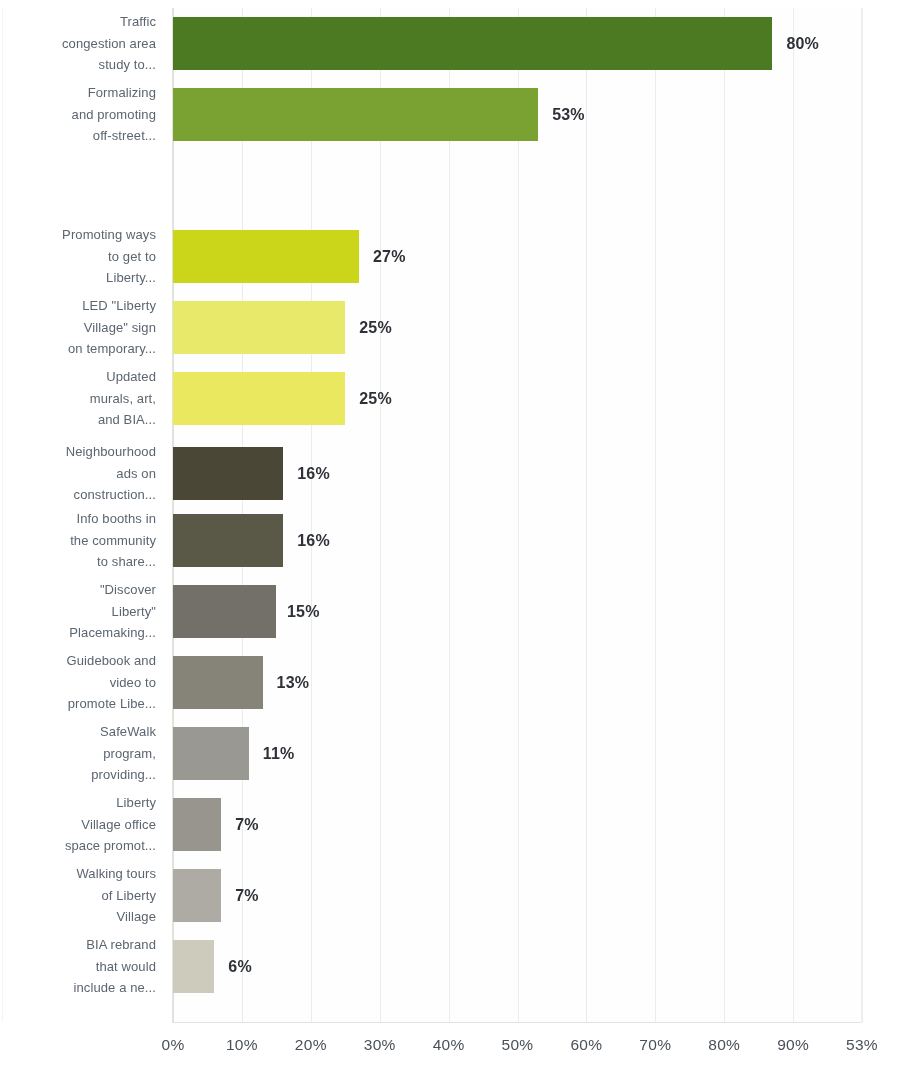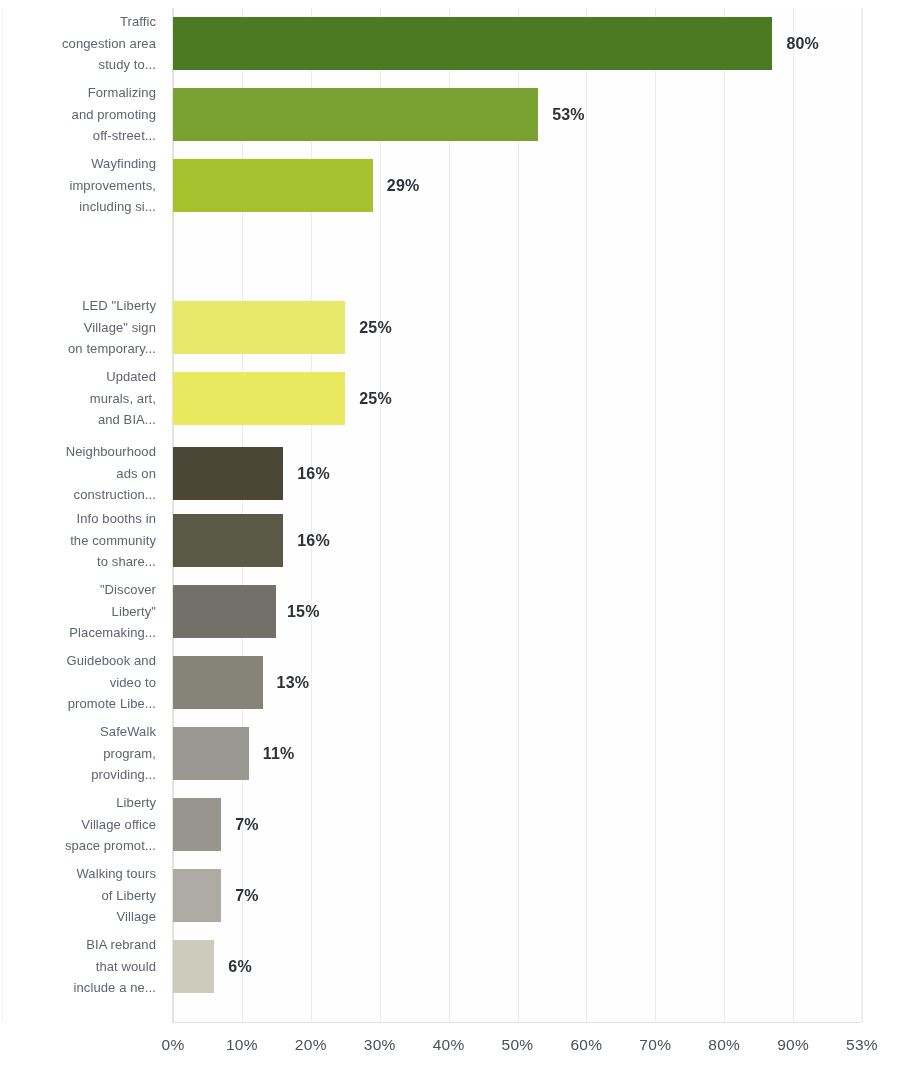--- a/index.html
+++ b/index.html
@@ -175,27 +175,27 @@
       </div>
       <div class="bar-row" style="top: 79px;">
         <div class="row-label">Formalizing
 and promoting
 off-street...</div>
         <div class="bar-track">
           <div class="bar" style="width: 365.17px; background: rgb(122, 162, 50);"></div>
           <div class="bar-value" style="left: 379.17px;">53%</div>
         </div>
       </div>
-      <div class="bar-row" style="top: 150px;">
-        <div class="row-label">Wayfinding
-improvements,
-including si...</div>
-        <div class="bar-track">
-          <div class="bar" style="width: 199.81px; background: rgb(168, 193, 47);"></div>
-          <div class="bar-value" style="left: 213.81px;">29%</div>
+      <div class="bar-row" style="top: 221px;">
+        <div class="row-label">Promoting ways
+to get to
+Liberty...</div>
+        <div class="bar-track">
+          <div class="bar" style="width: 186.03px; background: rgb(203, 214, 27);"></div>
+          <div class="bar-value" style="left: 200.03px;">27%</div>
         </div>
       </div>
       <div class="bar-row" style="top: 292px;">
         <div class="row-label">LED "Liberty
 Village" sign
 on temporary...</div>
         <div class="bar-track">
           <div class="bar" style="width: 172.25px; background: rgb(232, 232, 106);"></div>
           <div class="bar-value" style="left: 186.25px;">25%</div>
         </div>

